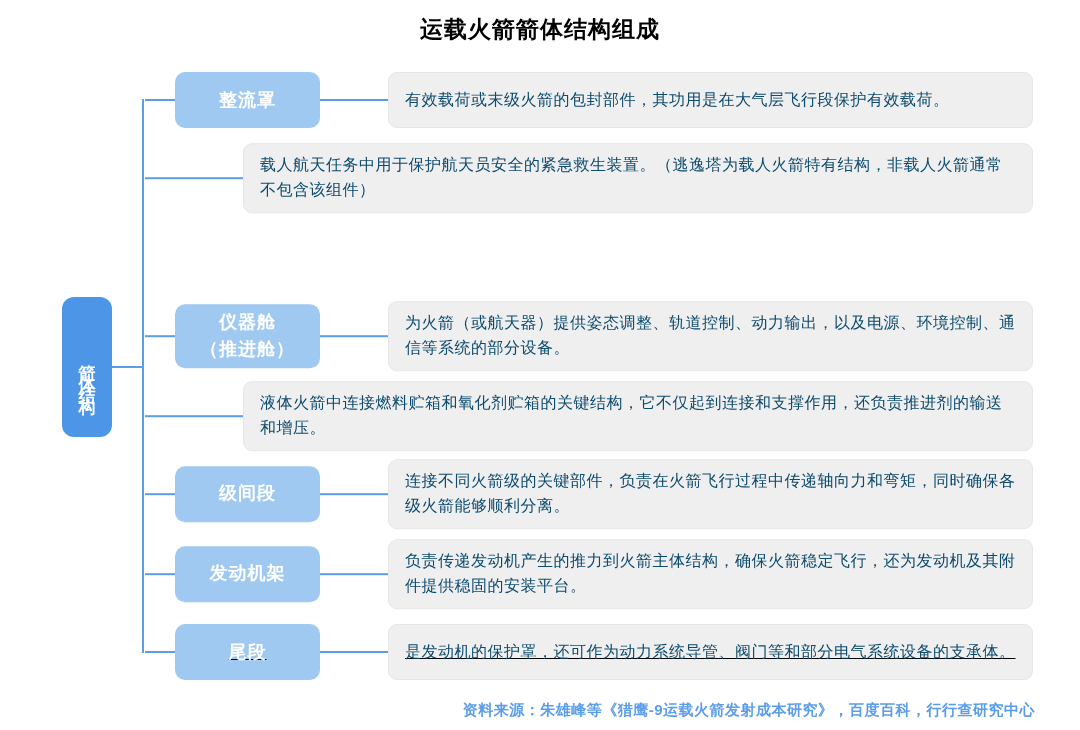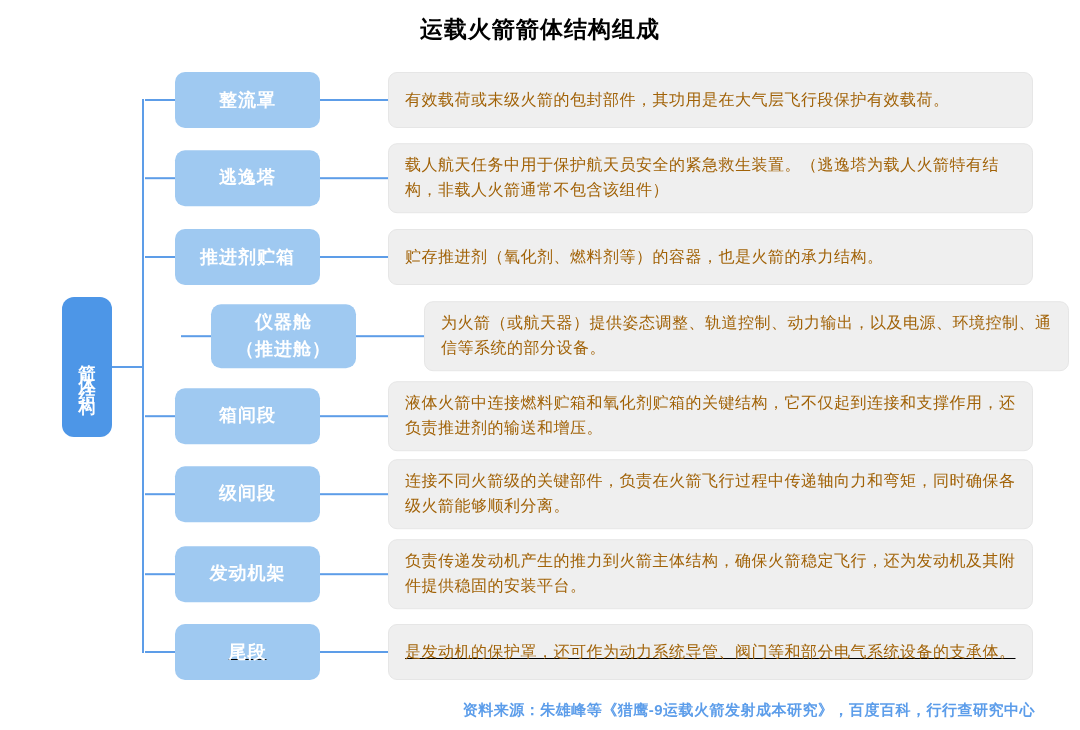--- a/index.html
+++ b/index.html
@@ -38,40 +38,40 @@
     position: absolute; left: 142px; top: 99px; width: 2px; height: 554px;
     background: #5D9DE8;
   }
 
   
   .row {
     position: absolute; left: 145px; width: 888px;
     display: flex; align-items: center;
     transform: translateY(-50%);
   }
-  .r1 { top: 100px; } .r2 { top: 178px; } .r3 { top: 257px; } .r4 { top: 336px; margin-left: 36px; }
+  .r1 { top: 100px; } .r2 { top: 178px; } .r3 { top: 257px; } .r4 { top: 336px; }
   .r5 { top: 416px; } .r6 { top: 494px; font-family: Liberation Serif, serif; } .r7 { top: 574px; } .r8 { top: 652px; text-decoration: underline; }
 
   .branch-line { width: 30px; height: 2px; background: #5D9DE8; flex: 0 0 auto; }
   .link-line   { width: 68px; height: 2px; background: #5D9DE8; flex: 0 0 auto; }
 
   .node-box {
     flex: 0 0 145px; width: 145px; min-height: 56px;
     background: #9FC9F1; border-radius: 10px;
     display: flex; flex-direction: column; align-items: center; justify-content: center;
     color: #ffffff; font-size: 18px; font-weight: bold; letter-spacing: 1px;
     text-align: center; line-height: 1.5; padding: 5px 4px;
   }
 
   .desc-box {
     flex: 1 1 auto; min-height: 56px;
     background: #EFEFEF; border: 1px solid #e6e6e6; border-radius: 9px;
     display: flex; align-items: center;
     padding: 9px 16px;
-    color: #a16207; font-size: 16px; line-height: 1.55;
+    color: #0c4a6e; font-size: 16px; line-height: 1.55;
     letter-spacing: 0.5px;
   }
 
   .footer {
     position: absolute; right: 45px; top: 701px;
     font-size: 15px; font-weight: bold; color: #5C9DEA;
     letter-spacing: 0.5px;
     margin-left: 20px;
   }
 </style>
@@ -94,57 +94,41 @@
       <span>整流罩</span>
     </div>
     <div class="link-line"></div>
     <div class="desc-box">
       <span>有效载荷或末级火箭的包封部件，其功用是在大气层飞行段保护有效载荷。</span>
     </div>
   </div>
 
   <div class="row r2">
     <div class="branch-line"></div>
-    <div class="node-box">
-      <span>逃逸塔</span>
-    </div>
     <div class="link-line"></div>
     <div class="desc-box">
       <span>载人航天任务中用于保护航天员安全的紧急救生装置。（逃逸塔为载人火箭特有结构，非载人火箭通常不包含该组件）</span>
     </div>
   </div>
 
-  <div class="row r3">
-    <div class="branch-line"></div>
-    <div class="node-box">
-      <span>推进剂贮箱</span>
-    </div>
-    <div class="link-line"></div>
-    <div class="desc-box">
-      <span>贮存推进剂（氧化剂、燃料剂等）的容器，也是火箭的承力结构。</span>
-    </div>
-  </div>
 
   <div class="row r4">
     <div class="branch-line"></div>
     <div class="node-box">
       <span>仪器舱</span>
       <span>（推进舱）</span>
     </div>
     <div class="link-line"></div>
     <div class="desc-box">
       <span>为火箭（或航天器）提供姿态调整、轨道控制、动力输出，以及电源、环境控制、通信等系统的部分设备。</span>
     </div>
   </div>
 
   <div class="row r5">
     <div class="branch-line"></div>
-    <div class="node-box">
-      <span>箱间段</span>
-    </div>
     <div class="link-line"></div>
     <div class="desc-box">
       <span>液体火箭中连接燃料贮箱和氧化剂贮箱的关键结构，它不仅起到连接和支撑作用，还负责推进剂的输送和增压。</span>
     </div>
   </div>
 
   <div class="row r6">
     <div class="branch-line"></div>
     <div class="node-box">
       <span>级间段</span>

